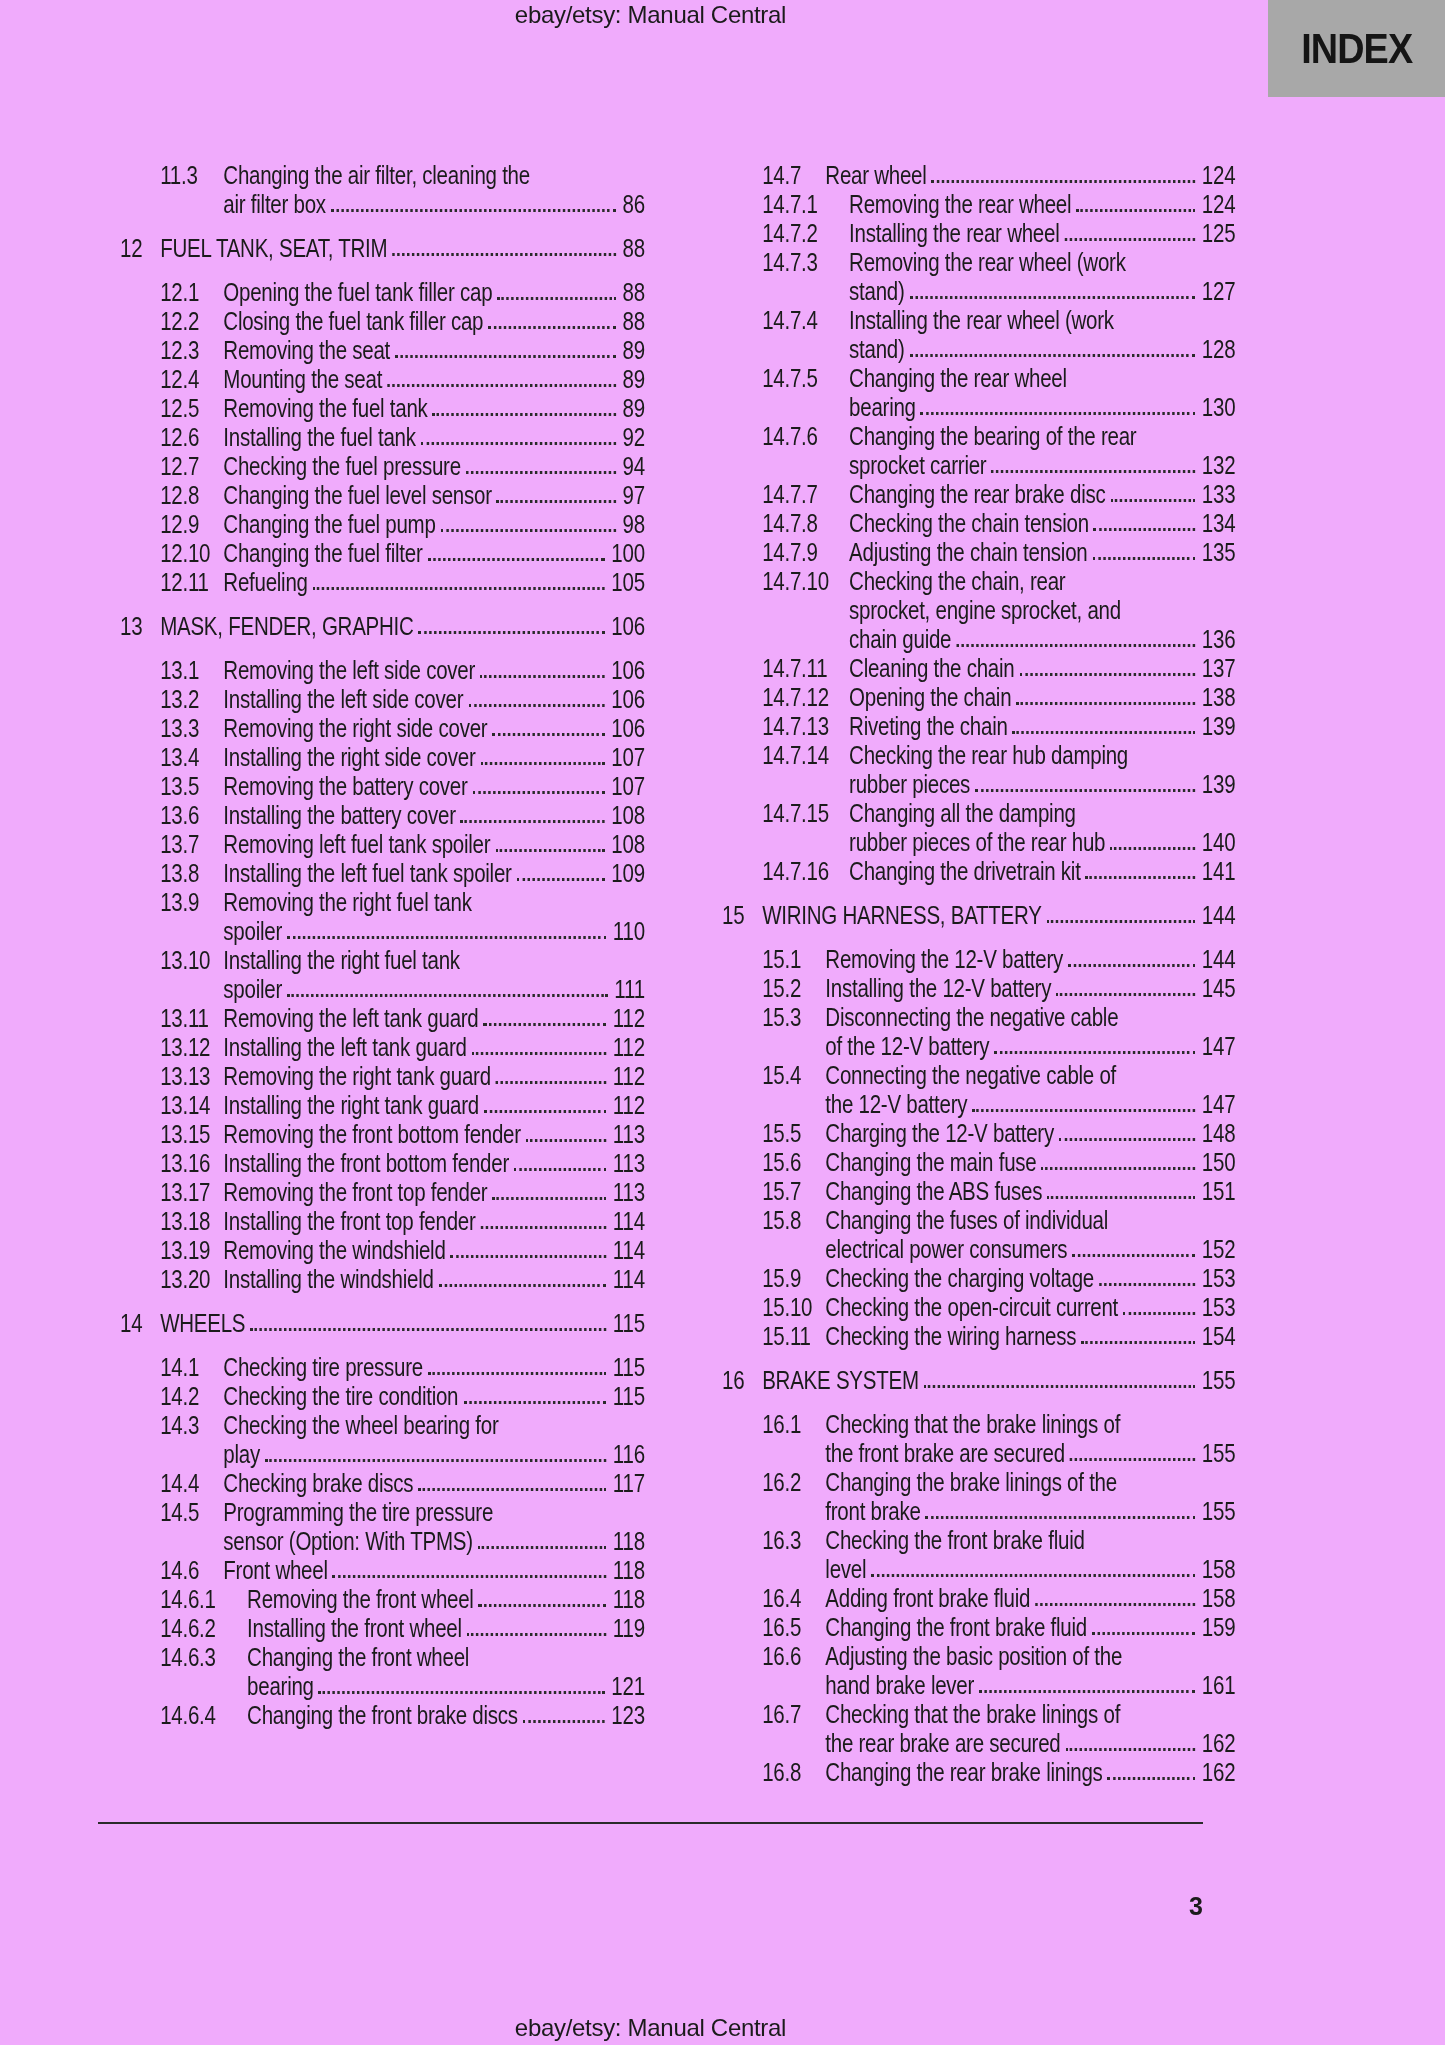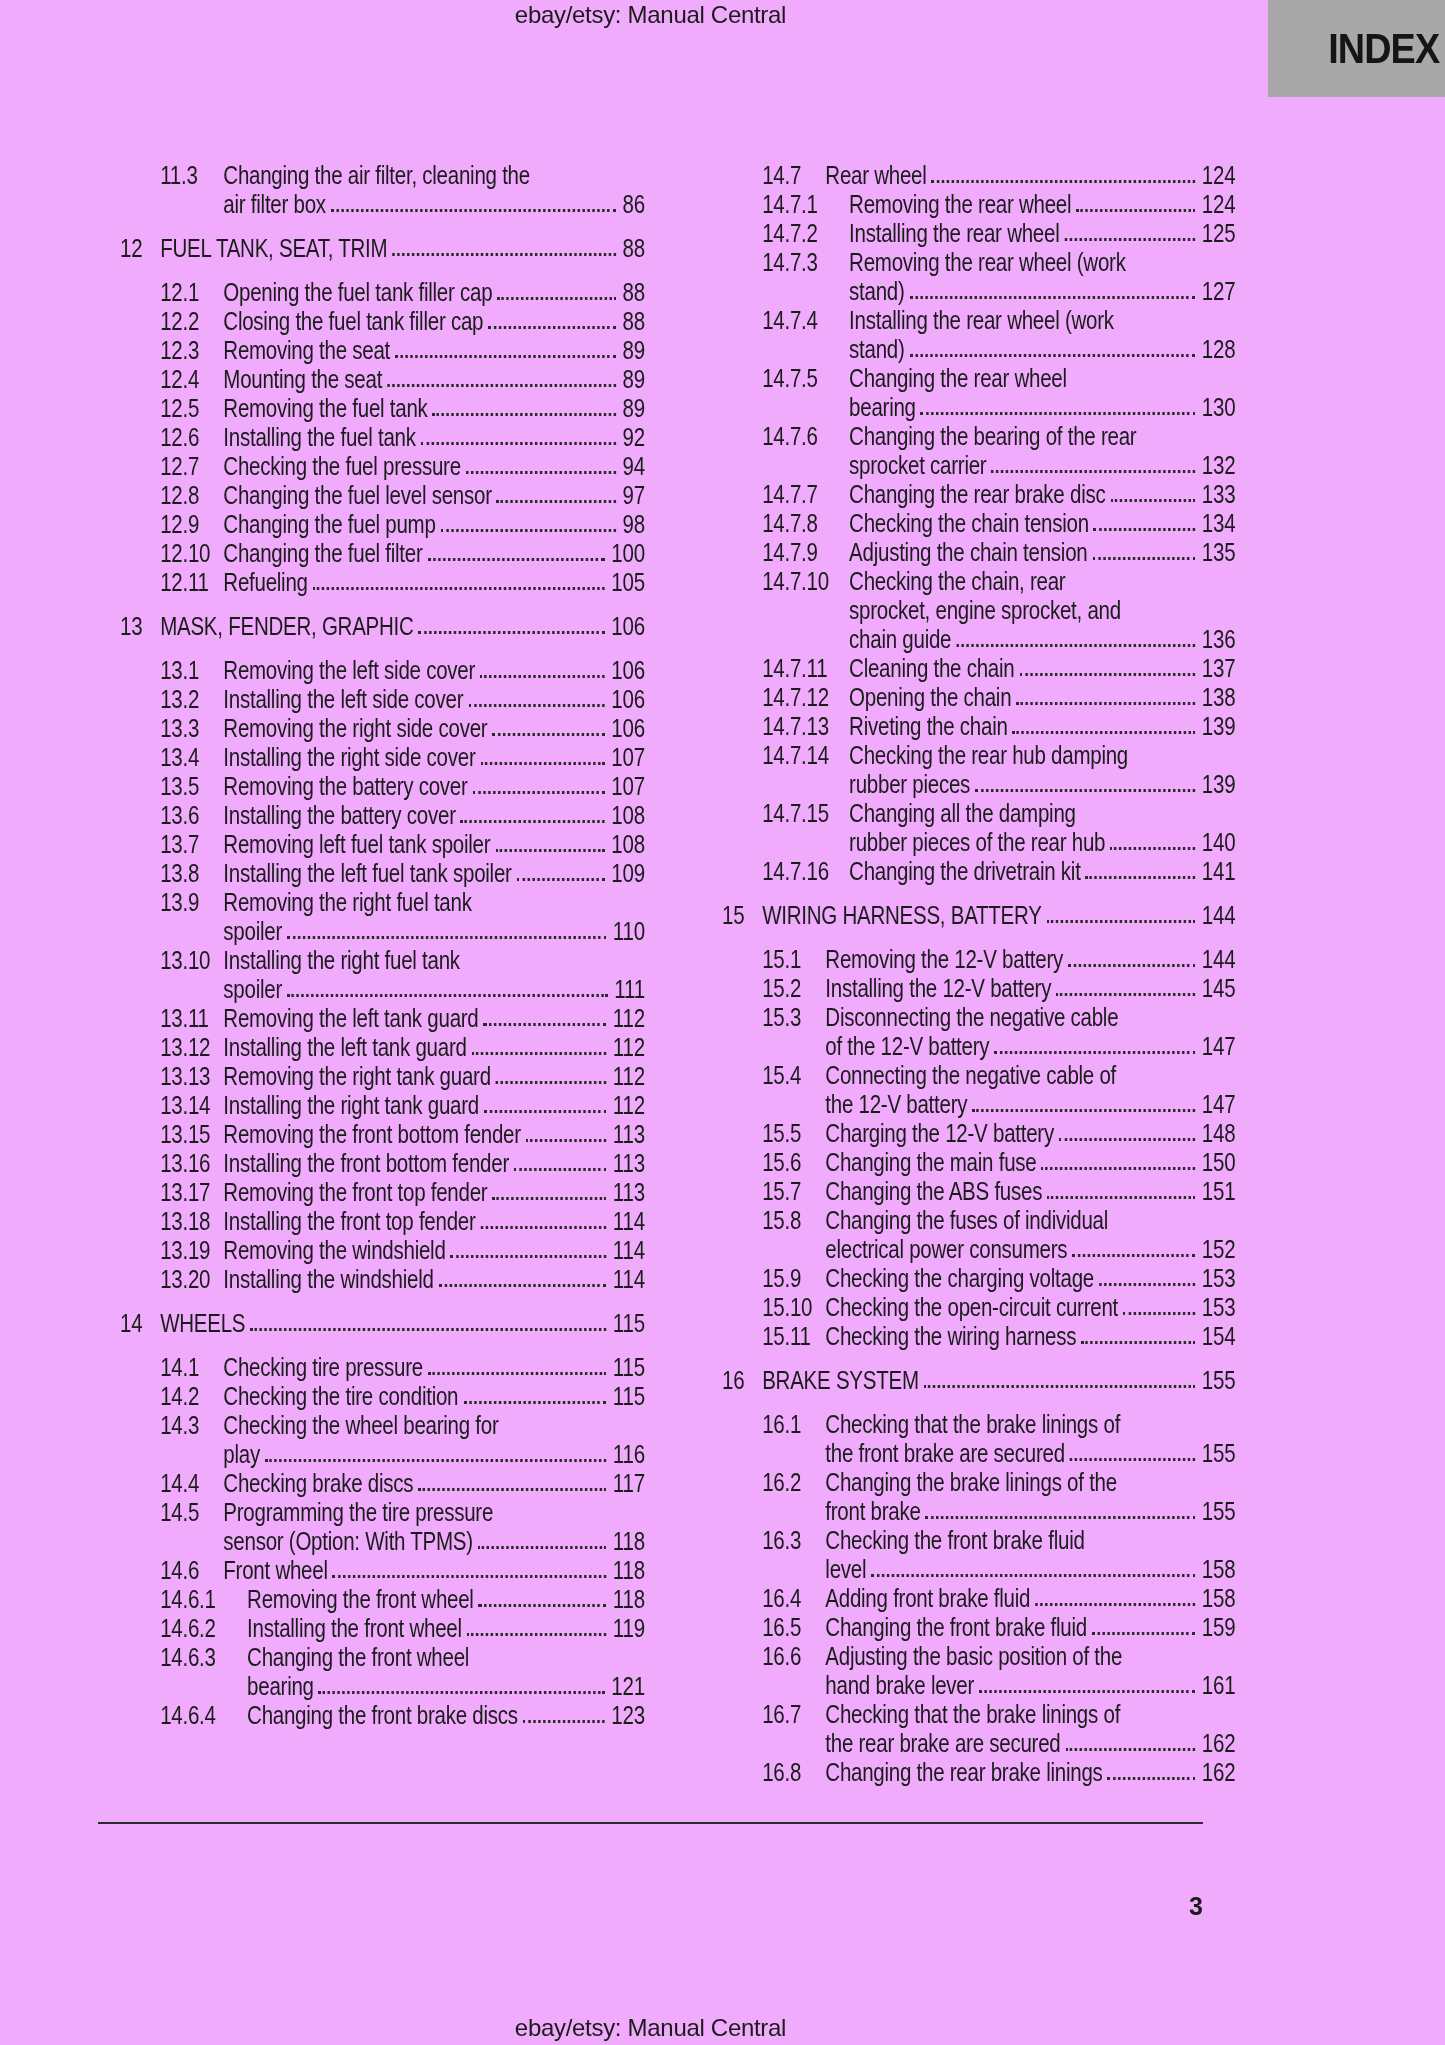--- a/index.html
+++ b/index.html
@@ -19,21 +19,21 @@
     left: 98px; top: 1px; width: 1105px;
     text-align: center;
     font-size: 24px;
     letter-spacing: -0.3px;
     white-space: nowrap;
   }
   .index-tab {
     position: absolute;
     left: 1268px; top: 0; width: 177px; height: 97px;
     background: #a8a8a8;
-    display: flex; align-items: center; justify-content: flex-end;
+    display: flex; align-items: center; justify-content: center;
   }
   .index-tab .tab-text {
     font-size: 42px;
     font-weight: 700;
     color: #151515;
     letter-spacing: -1px;
     transform: scaleX(0.9);
   }
 
   

